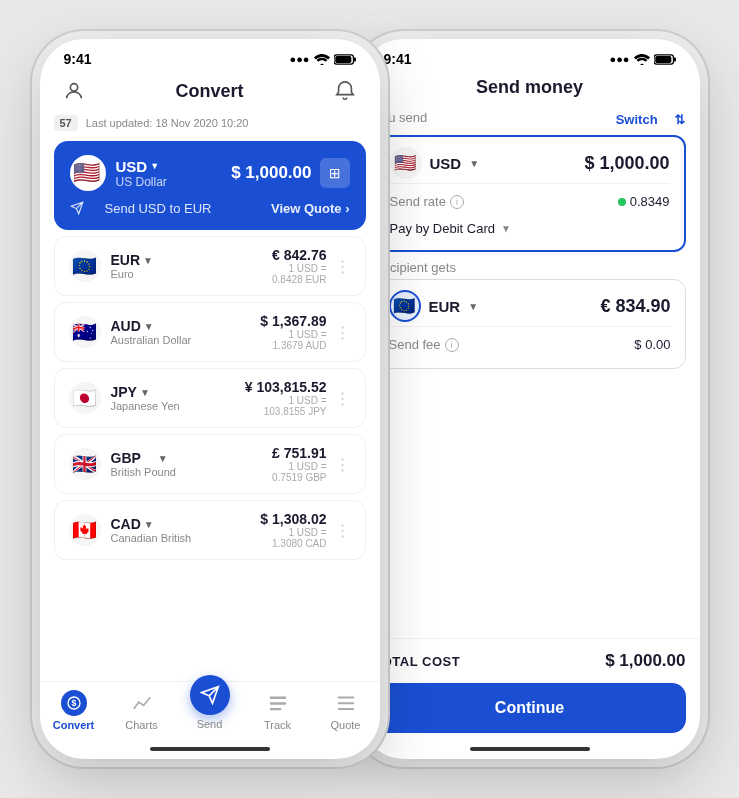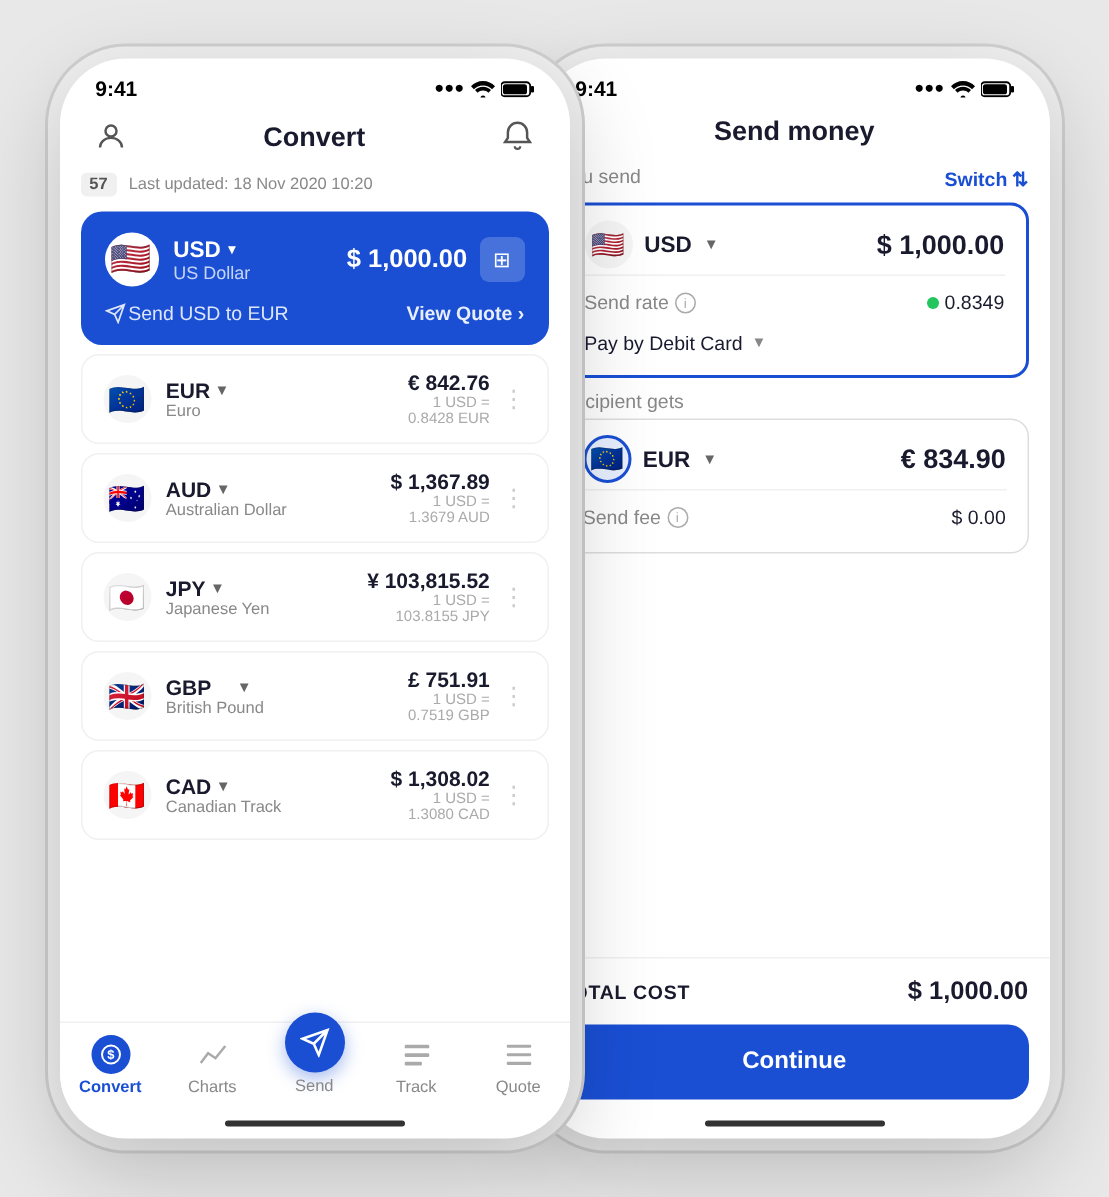--- a/index.html
+++ b/index.html
@@ -153,22 +153,22 @@
     .send-quote-row {
       display: flex;
       justify-content: space-between;
       align-items: center;
       margin-top: 10px;
     }
     .send-label {
       font-size: 13px;
       color: rgba(255,255,255,0.85);
       display: flex;
-      align-items: flex-end;
-      gap: 2px;
+      align-items: flex-start;
+      gap: 21px;
     }
     .view-quote {
       font-size: 13px;
       color: rgba(255,255,255,0.9);
       font-weight: 600;
     }
 
     
     .currency-card {
       background: #fff;
@@ -265,21 +265,21 @@
       color: #888;
       margin-bottom: 6px;
       margin-top: 2px;
     }
     .switch-btn {
       font-size: 13px;
       color: #1a4fd4;
       font-weight: 600;
       display: flex;
       align-items: flex-start;
-      gap: 3px;
+      gap: 17px;
     }
     .send-header-row {
       display: flex;
       justify-content: space-between;
       align-items: center;
       margin-bottom: 4px;
     }
     .send-card {
       border: 2px solid #1a4fd4;
       border-radius: 12px;
@@ -577,21 +577,21 @@
         </div>
 
         <div class="currency-card">
           <div class="left">
             <div class="flag-sm">🇨🇦</div>
             <div>
               <div style="display:flex;align-items:center;gap:3px;">
                 <span class="currency-code-dark" style="font-size:14px;font-weight:700;">CAD</span>
                 <span class="dropdown-arrow">▼</span>
               </div>
-              <div class="currency-name-dark" style="font-size:11px;">Canadian Track</div>
+              <div class="currency-name-dark" style="font-size:11px;">Canadian British</div>
             </div>
           </div>
           <div class="right">
             <div class="amount-col">
               <div class="main-amount">$ 1,308.02</div>
               <div class="sub-amount">1 USD =<br>1.3080 CAD</div>
             </div>
             <span class="dots-icon">⋮</span>
           </div>
         </div>

